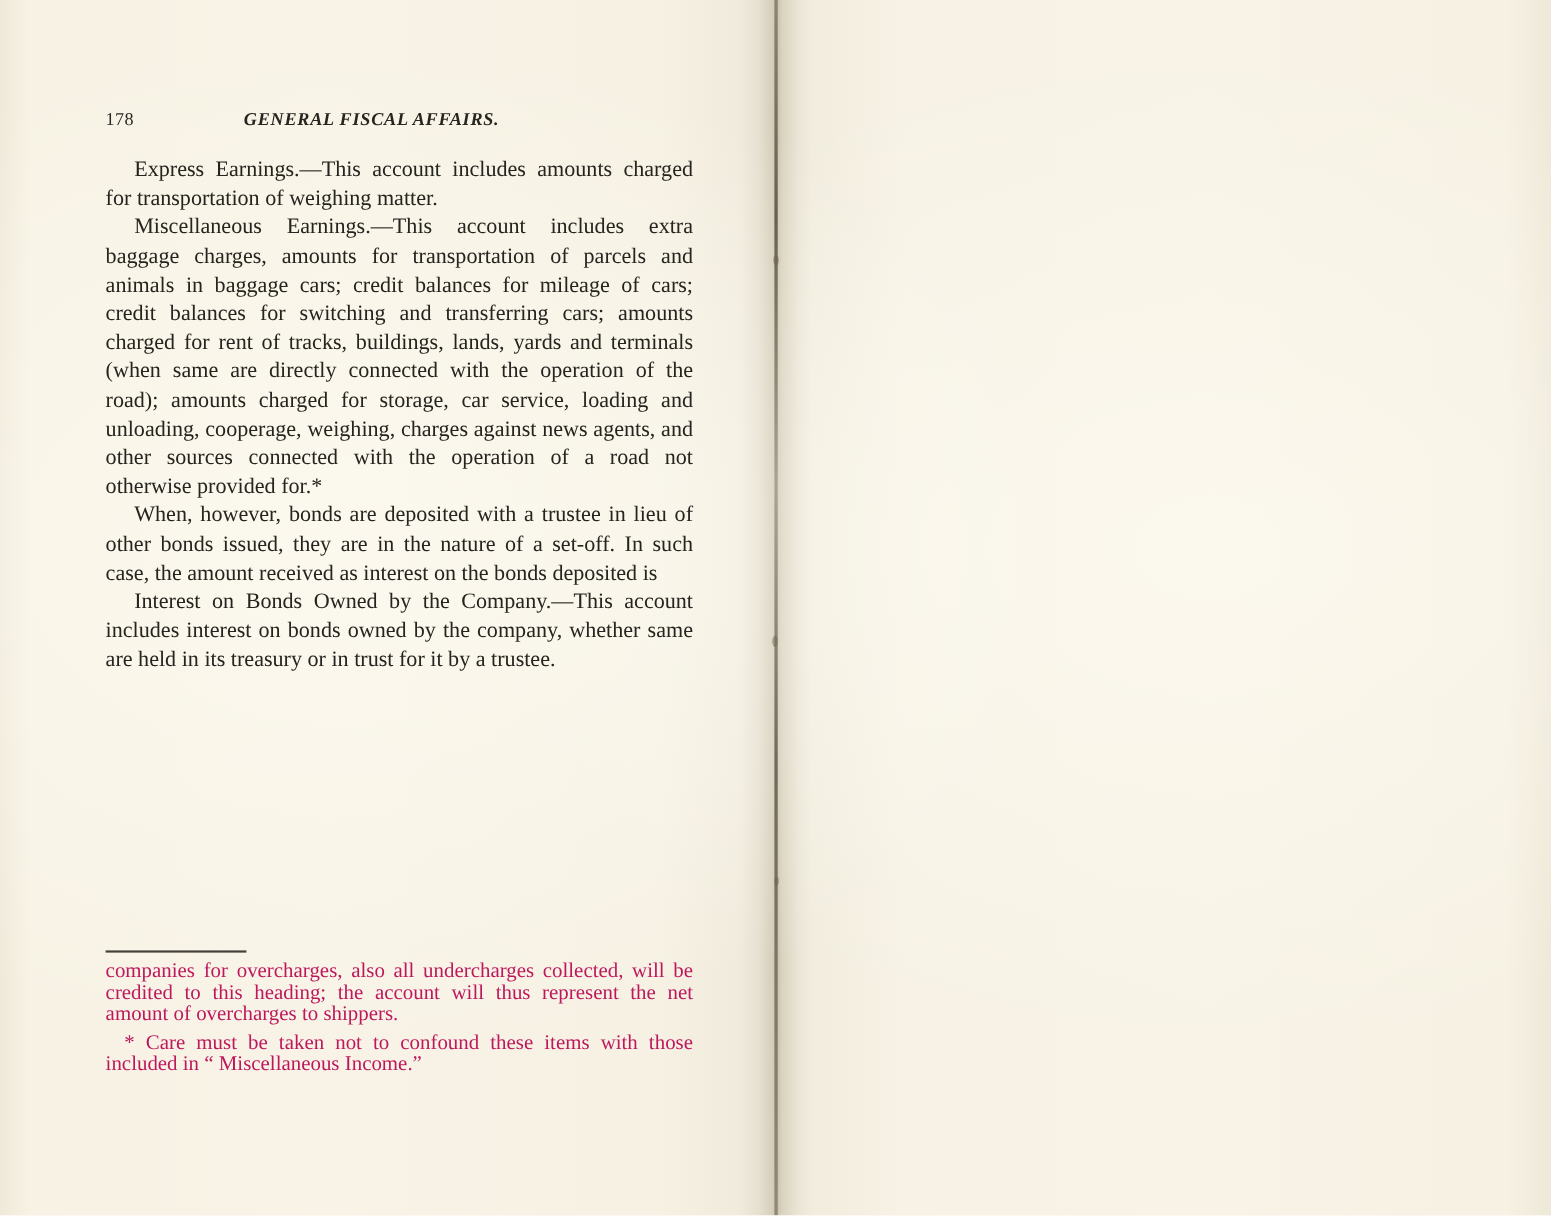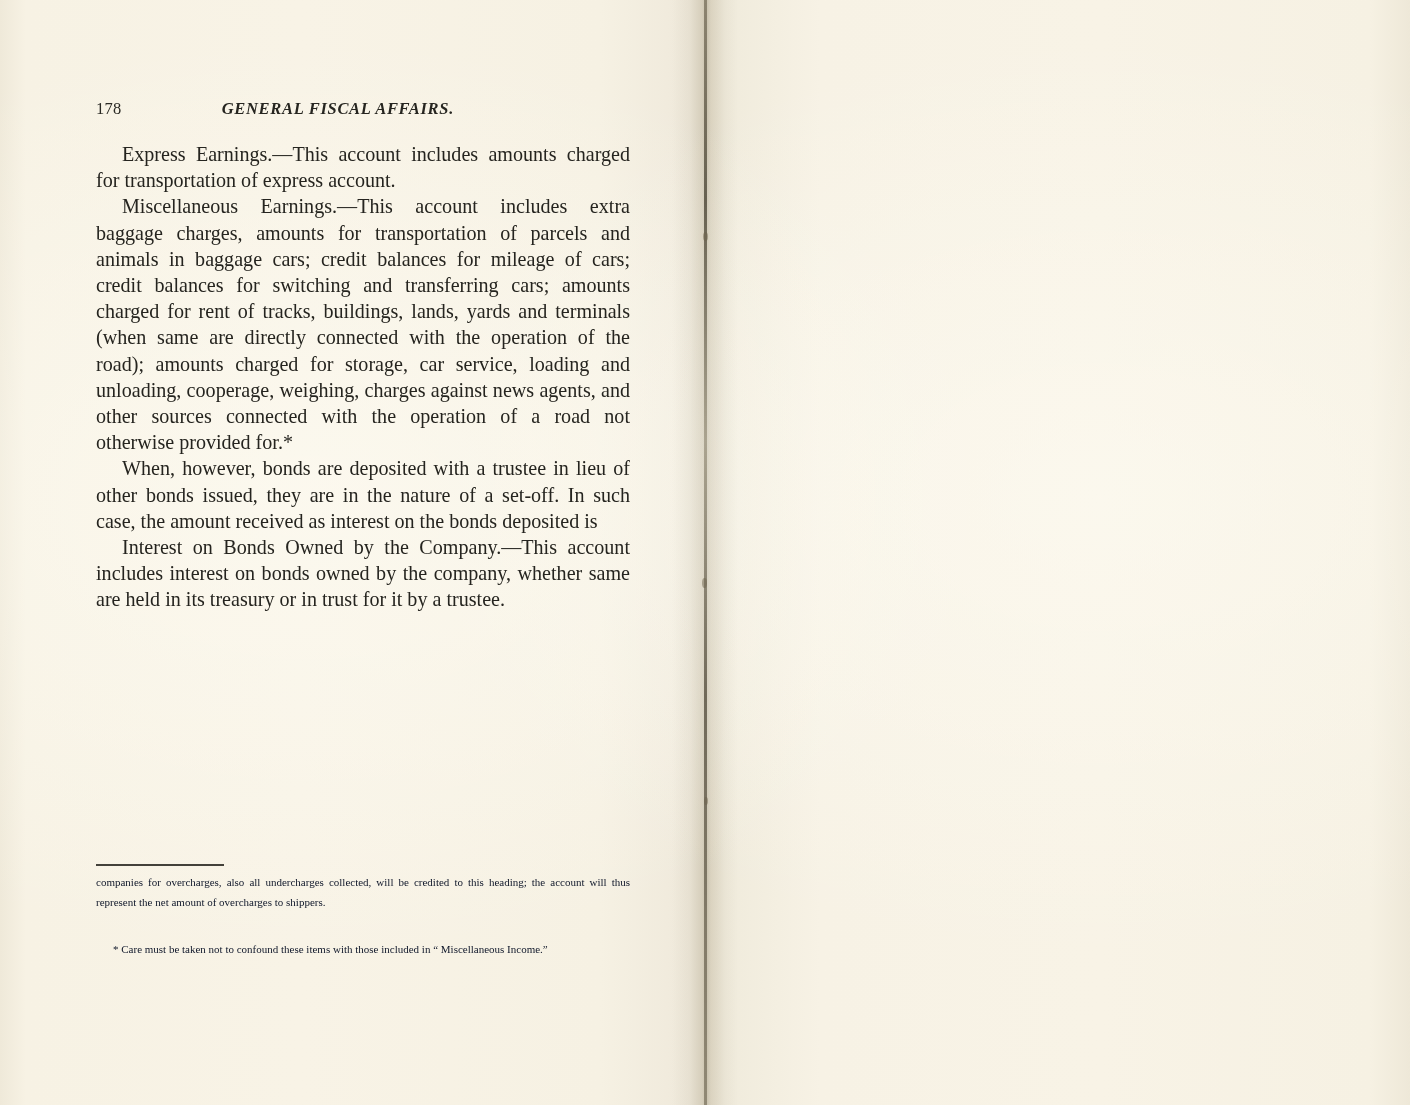--- a/index.html
+++ b/index.html
@@ -107,36 +107,36 @@
   }
   .col-left  { left: 96px;  top: 141px; width: 534px; }
 
   .textblock p {
     margin: 0;
     text-indent: 26px;
   }
 
   .footnotes {
     position: absolute;
-    font-size: 11px;
+    font-size: 19px;
     line-height: 19.6px;
     text-align: justify;
-    color: #0f172a;
+    color: #be185d;
   }
   .fn-left  { left: 96px;  top: 864px; width: 534px; }
 
   .fn-rule {
     height: 2px;
     background: #43413a;
     margin: 0 0 7px 0;
   }
   .fn-rule-left  { width: 128px; }
 
   .footnotes p { margin: 0; text-indent: 0; }
-  .footnotes p.fn-star { text-indent: 17px; margin-top: 28px; }
+  .footnotes p.fn-star { text-indent: 17px; margin-top: 7px; }
 
   
   #scan .textblock, #scan .footnotes, #scan .running-head {
     text-rendering: optimizeLegibility;
   }
 </style>
 </head>
 <body>
 
 <div id="scan">
@@ -149,21 +149,21 @@
   <div class="speck" style="left:704px;top:797px;width:4px;height:8px;"></div>
 
   <div class="page page-left">
 
     <div class="running-head rh-left">
       <span class="folio">178</span>
       <span class="rh-title">GENERAL FISCAL AFFAIRS.</span>
     </div>
 
     <div class="textblock col-left">
-      <p>Express Earnings.—This account includes amounts charged for transportation of express account.</p>
+      <p>Express Earnings.—This account includes amounts charged for transportation of weighing matter.</p>
       <p>Miscellaneous Earnings.—This account includes extra baggage charges, amounts for transportation of parcels and animals in baggage cars; credit balances for mileage of cars; credit balances for switching and transferring cars; amounts charged for rent of tracks, buildings, lands, yards and terminals (when same are directly connected with the operation of the road); amounts charged for storage, car service, loading and unloading, cooperage, weighing, charges against news agents, and other sources connected with the operation of a road not otherwise provided for.*</p>
       <p>When, however, bonds are deposited with a trustee in lieu of other bonds issued, they are in the nature of a set-off.  In such case, the amount received as interest on the bonds deposited is</p>
       <p>Interest on Bonds Owned by the Company.—This account includes interest on bonds owned by the company, whether same are held in its treasury or in trust for it by a trustee.</p>
     </div>
 
     <div class="footnotes fn-left">
       <div class="fn-rule fn-rule-left"></div>
       <p>companies for overcharges, also all undercharges collected, will be credited to this heading; the account will thus represent the net amount of overcharges to shippers.</p>
       <p class="fn-star">* Care must be taken not to confound these items with those included in “ Miscellaneous Income.”</p>
     </div>

